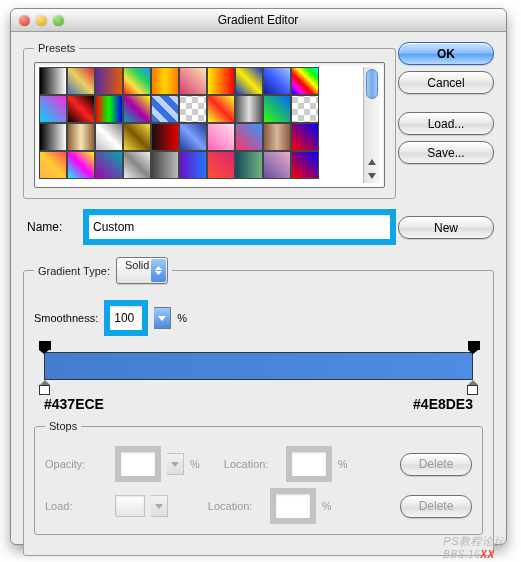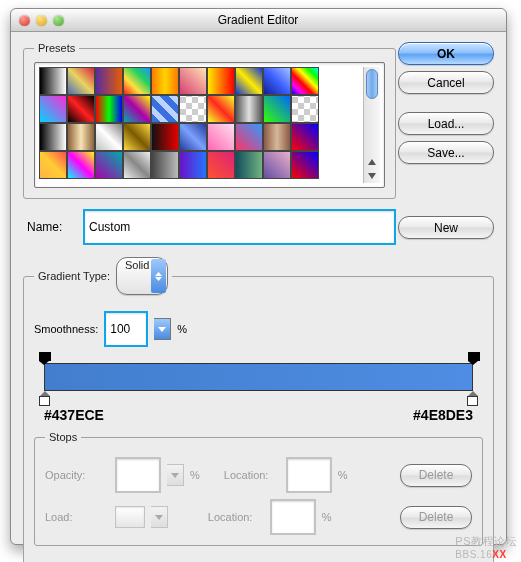--- a/index.html
+++ b/index.html
@@ -68,28 +68,28 @@
     grid-template-rows: repeat(4, 28px);
     gap:0; flex:1;
   }
   .swatch{width:28px;height:28px;border:1px solid #444;box-sizing:border-box;}
   .scrollbar{width:16px;border-left:1px solid #bbb; display:flex; flex-direction:column; background:linear-gradient(90deg,#e3e3e3,#f7f7f7);}
   .sb-track{flex:1; position:relative;}
   .sb-thumb{position:absolute;top:2px;left:2px;right:2px;height:28px;border-radius:7px;background:linear-gradient(90deg,#a7cdf5,#6fa9e9,#a7cdf5);border:1px solid #5b86c2;}
   .sb-arrow{height:14px; display:flex; align-items:center; justify-content:center; color:#555;}
   .namerow{display:flex; align-items:center; gap:8px; margin:4px 0 12px 106px;}
   .txt-input{
-    height:36px; background:#fff; border:2px solid #0ea5e9; box-shadow: inset 0 1px 2px rgba(0,0,0,.15);
+    height:36px; background:#fff; border:6px solid #0ea5e9; box-shadow: inset 0 1px 2px rgba(0,0,0,.15);
     padding:5px 4px; font-size:12px; box-sizing:border-box;
   }
   .name-lbl{position:absolute; left:20px; font-size:12px;}
   .namerow .txt-input{flex:1;}
   .gtype{display:flex; align-items:center; gap:6px;}
   .aqua-select{
-    height:19px;padding:1px 18px 16px 8px;border:1px solid #777;border-radius:11px;
+    height:19px;padding:1px 18px 5px 8px;border:1px solid #777;border-radius:3px;
     background:linear-gradient(#ffffff,#e3e3e3);font-size:11px;position:relative;
     box-shadow: inset 0 1px 0 #fff,0 1px 1px rgba(0,0,0,.15);
     text-align: right;
   }
   .aqua-select .knob{position:absolute;right:1px;top:1px;bottom:1px;width:15px;border-radius:2px;
     background:linear-gradient(#9ec8fb,#4a8be1);display:flex;flex-direction:column;align-items:center;justify-content:center;gap:1px;}
   .knob svg{display:block}
   .smooth-row{display:flex; align-items:center; gap:6px; margin:8px 0 6px 0;}
   .num-input{width:44px;}
   .stepper-btn{width:16px;height:20px;border:1px solid #777;border-left:none;background:linear-gradient(#9ec8fb,#4a8be1);display:flex;align-items:center;justify-content:center;}
@@ -108,21 +108,21 @@
   .hex-row{display:flex;justify-content:space-between;padding:0 10px;font-weight:bold;font-size:14px;margin-top:2px;}
   .stops-row{display:flex;align-items:center;gap:6px;margin-top:6px;}
   .stops-lbl{width:64px;text-align:left;color:#999;}
   .stops-row .txt-input{width:46px;color:#fff;}
   .stops-row .swatch-input{width:28px;height:20px;border:1px solid #999;background:linear-gradient(#fff,#e6e6e6);box-shadow: inset 0 1px 2px rgba(0,0,0,.1);}
   .stops-row .stepper-ghost{width:16px;height:20px;border:1px solid #bbb;border-left:none;background:linear-gradient(#f2f2f2,#dedede);display:flex;align-items:center;justify-content:center;}
   .pct{color:#999;}
   .del-col{margin-left:auto;width:72px;}
   .disabled .aqua-btn{color:#9a9a9a;}
   .disabled .txt-input,.disabled .swatch-input,.disabled .stepper-ghost{border-color:#c3c3c3;}
-  .watermark{position:absolute;right:4px;bottom:2px;font-size:11px;color:#b8b8b8;letter-spacing:.5px;}
+  .watermark{position:absolute;right:16px;bottom:2px;font-size:11px;color:#b8b8b8;letter-spacing:.5px;font-style:italic;}
   .watermark .xx{color:#ff3b30;font-weight:bold;}
   .watermark .bbs{display:block;font-size:10px;}
 </style>
 </head>
 <body>
 
 <div class="window">
   <div class="titlebar">
     <div class="traffic">
       <div class="tl-btn tl-close"></div>

